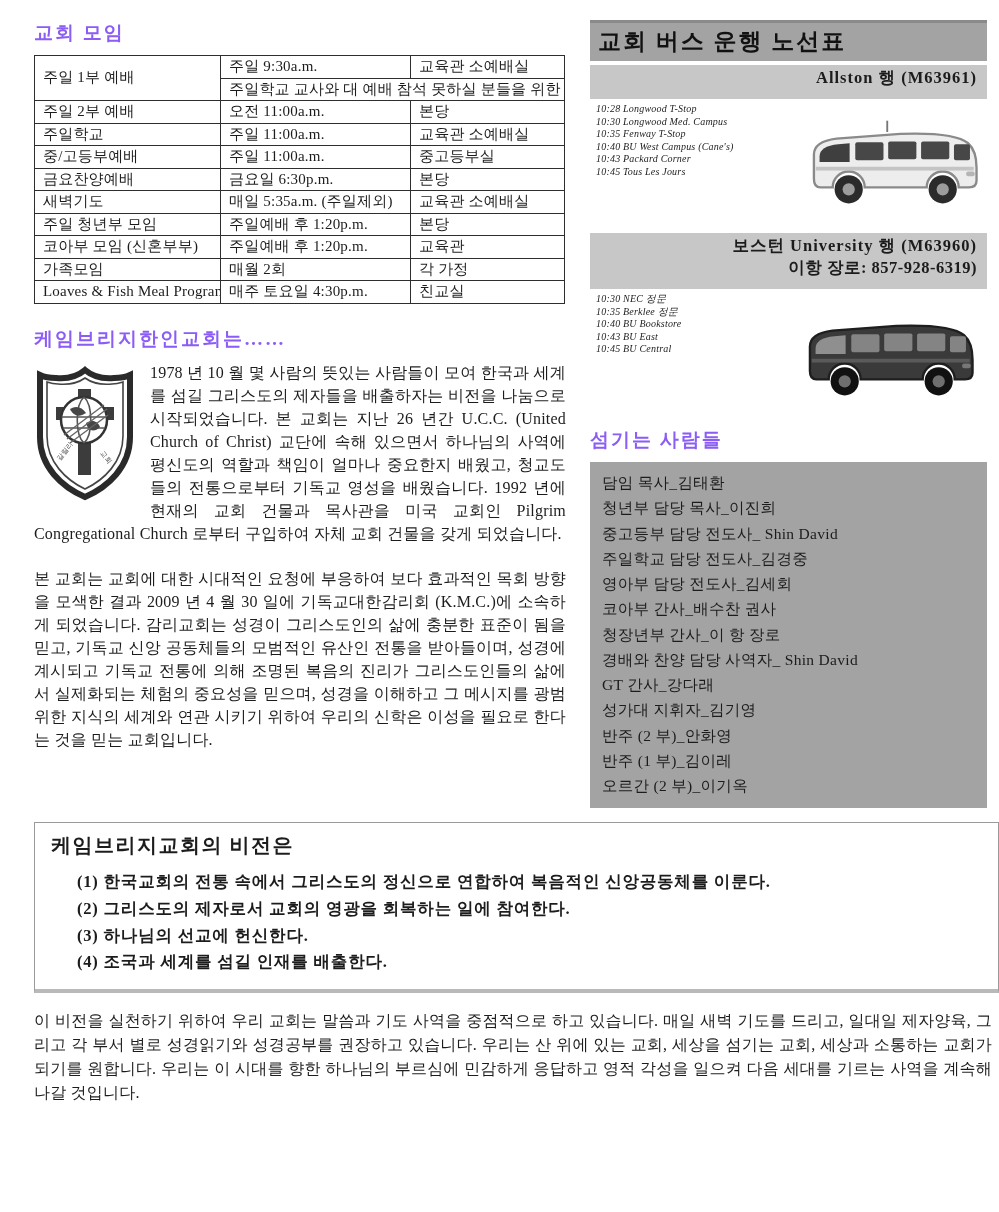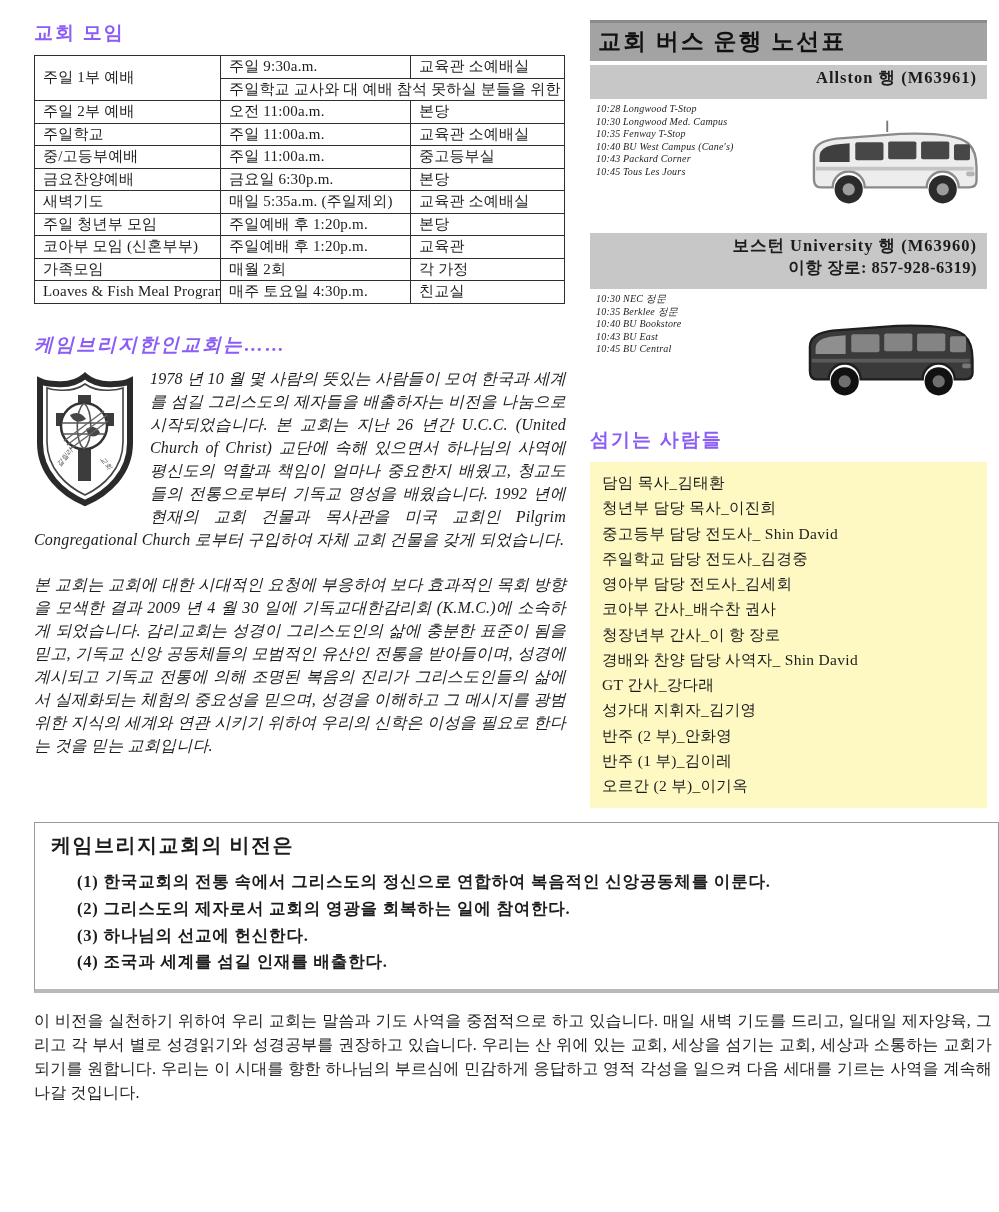--- a/index.html
+++ b/index.html
@@ -25,21 +25,21 @@
   table.meetings {
     border-collapse:collapse; width:530px; table-layout:fixed;
     font-size:15px; line-height:1.3; letter-spacing:0.2px;
   }
   table.meetings td {
     border:1px solid #2e2e2e; padding:1px 8px; height:21px;
     overflow:hidden; white-space:nowrap;
   }
 
   
-  .about { margin-top:28px;font-style:italic; }
+  .about { margin-top:22px; }
   .about-body { font-size:16px; line-height:1.44; text-align:justify; letter-spacing:0.2px; }
   .logo-wrap { float:left; width:102px; height:138px; margin:4px 14px 2px 0; }
   .about-p2 { margin-top:22px; }
 
   
   .bus-title {
     font-size:23px; font-weight:bold; letter-spacing:2px; color:#111;
     background:#a3a3a3; border-top:3px solid #8a8a8a;
     padding:3px 8px 4px 8px; margin-bottom:4px;
   }
@@ -52,21 +52,21 @@
   .stops-2 { min-height:104px; }
   .stop { font-size:10px; line-height:1.26; letter-spacing:0.2px; white-space:nowrap;font-style:italic; }
   .van { position:absolute; }
   .van-1 { right:2px; top:14px; }
   .van-2 { right:6px; top:16px; }
   .route-2 { margin-top:12px; }
 
   
   .staff { margin-top:34px; }
   .staff-box {
-    background:#fef9c3; padding:8px 12px 10px 12px; margin-top:6px;
+    background:#a3a3a3; padding:8px 12px 10px 12px; margin-top:6px;
     width:397px;
   }
   .staff-line { font-size:15.5px; line-height:1.63; letter-spacing:0.3px; white-space:nowrap; }
 
   
   .vision-box {
     margin-top:14px;
     border:1px solid #9a9a9a; border-bottom:4px solid #b9b9b9;
     padding:9px 16px 13px 16px;
     width:965px;

